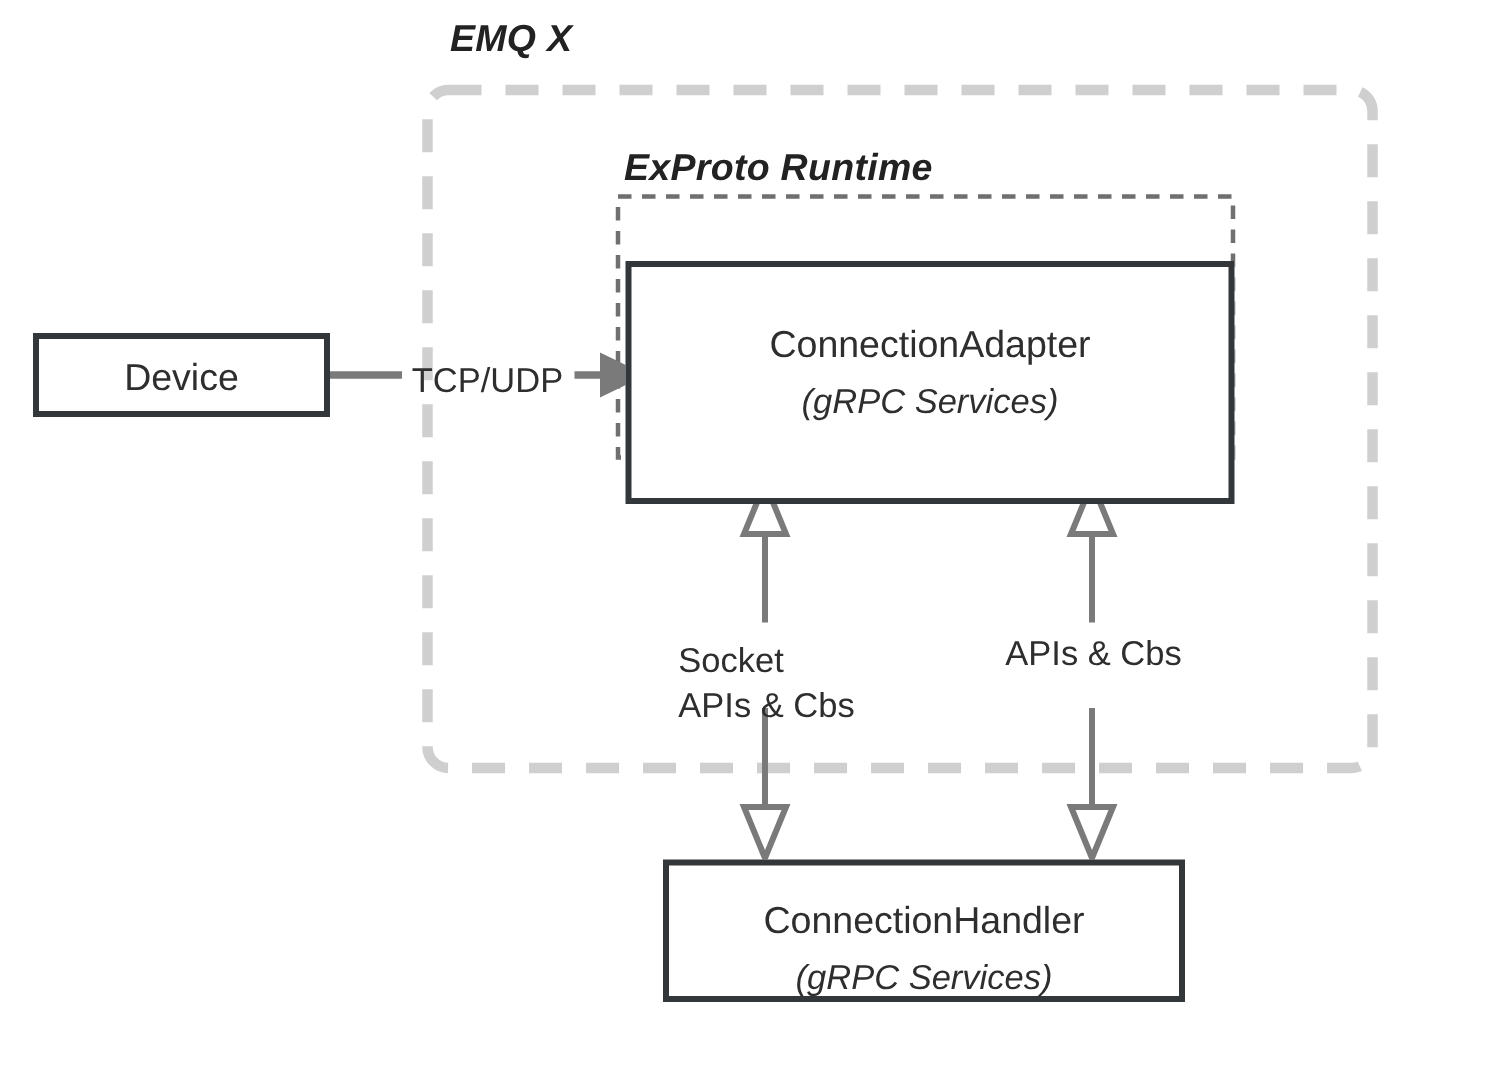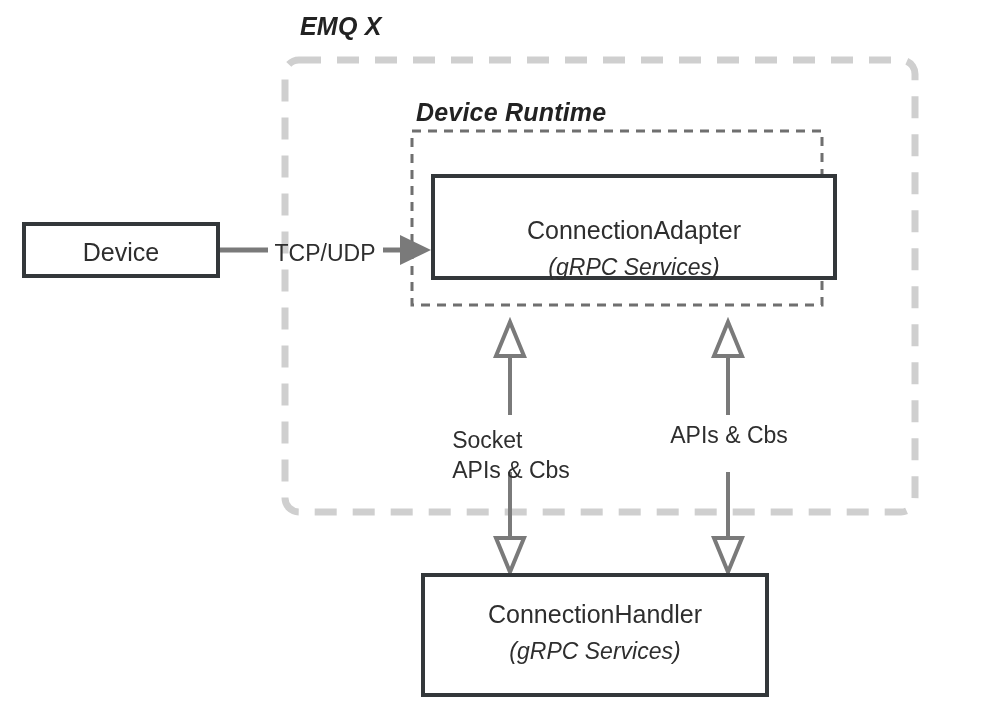--- a/index.html
+++ b/index.html
@@ -97,38 +97,38 @@
     <polygon points="510,572 496,538 524,538" fill="#ffffff" stroke="#7a7a7a" stroke-width="4" stroke-linejoin="miter"></polygon>
 
     <line x1="728" y1="350" x2="728" y2="415" stroke="#7a7a7a" stroke-width="4"></line>
     <line x1="728" y1="472" x2="728" y2="538" stroke="#7a7a7a" stroke-width="4"></line>
     <polygon points="728,322 742,356 714,356" fill="#ffffff" stroke="#7a7a7a" stroke-width="4" stroke-linejoin="miter"></polygon>
     <polygon points="728,572 714,538 742,538" fill="#ffffff" stroke="#7a7a7a" stroke-width="4" stroke-linejoin="miter"></polygon>
   </svg>
 
   <div class="label container-title" style="left:300px; top:10px;">EMQ X</div>
 
-  <div class="label container-title" style="left:416px; top:96px;">Device Runtime</div>
+  <div class="label container-title" style="left:416px; top:96px;">ExProto Runtime</div>
 
   <div class="node-box" style="left:22px; top:222px; width:198px; height:56px;">
     <div class="node-stack" style="top:12px;">
       <span class="node-title">Device</span>
     </div>
   </div>
 
-  <div class="node-box" style="left:431px; top:174px; width:406px; height:106px;padding-left:21px;">
+  <div class="node-box" style="left:417px; top:174px; width:406px; height:162px;padding-left:21px;">
     <div class="node-stack" style="top:38px;">
       <span class="node-title">ConnectionAdapter</span>
     </div>
     <div class="node-stack" style="top:76px;">
       <span class="node-sub">(gRPC Services)</span>
     </div>
   </div>
 
-  <div class="node-box" style="left:421px; top:573px; width:348px; height:124px;">
+  <div class="node-box" style="left:442px; top:573px; width:348px; height:95px;">
     <div class="node-stack" style="top:23px;">
       <span class="node-title">ConnectionHandler</span>
     </div>
     <div class="node-stack" style="top:61px;">
       <span class="node-sub">(gRPC Services)</span>
     </div>
   </div>
 
   <div class="label edge-label centered" style="left:325px; top:238px;">TCP/UDP</div>
 

